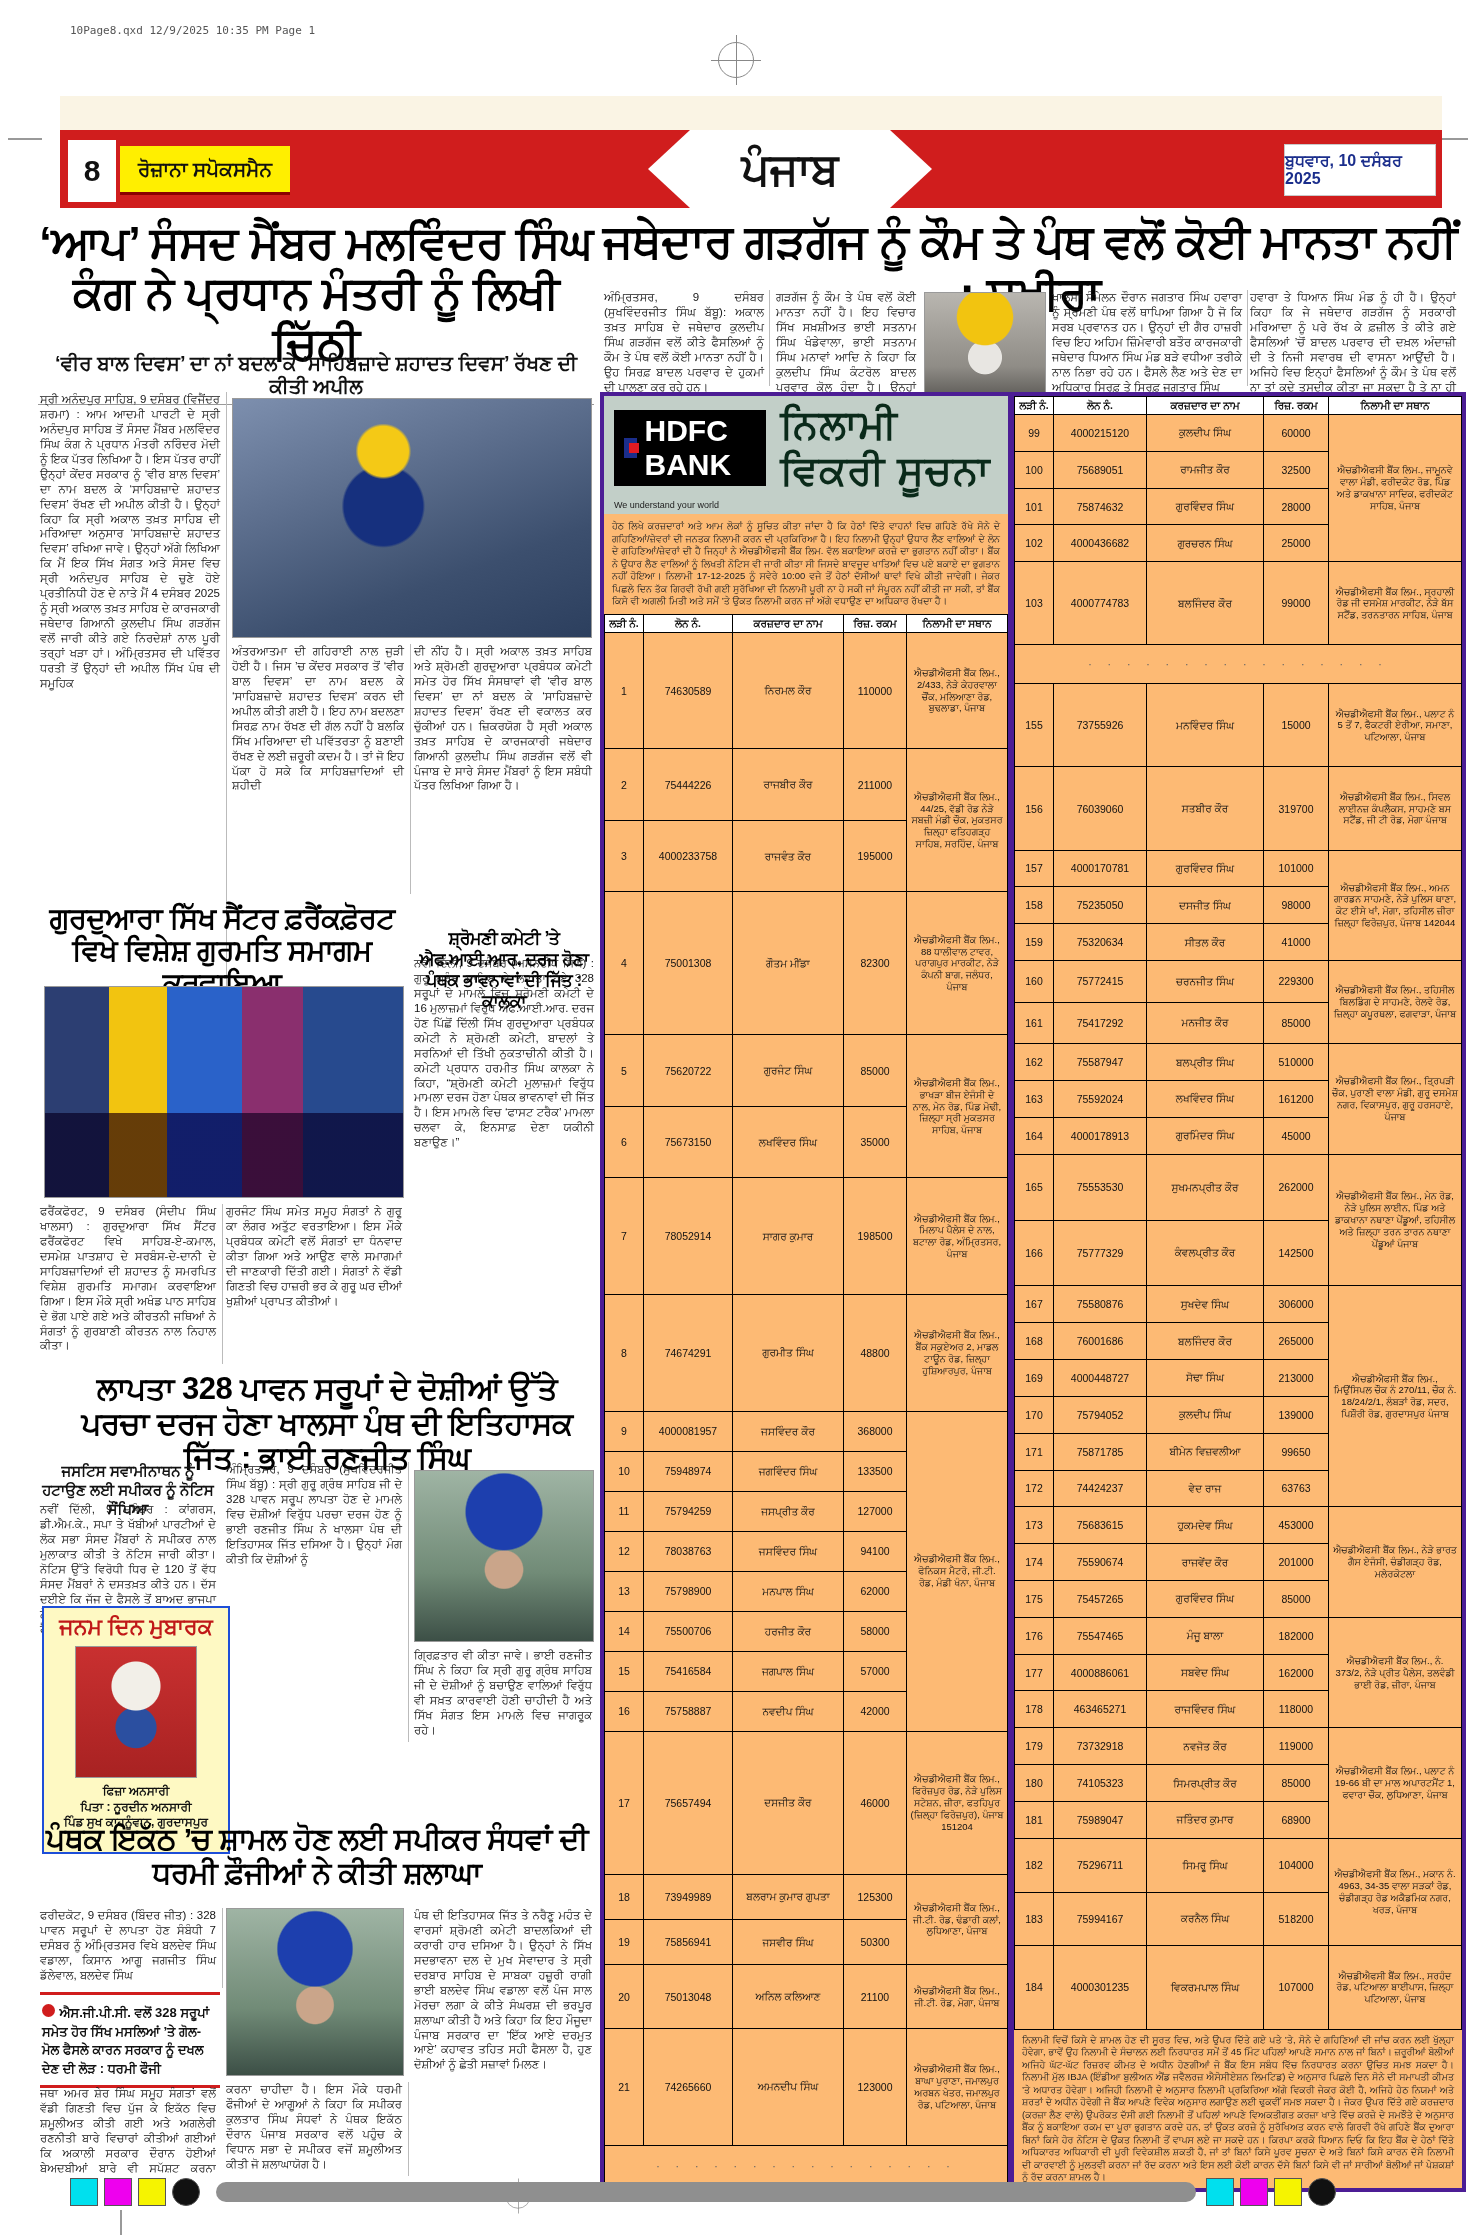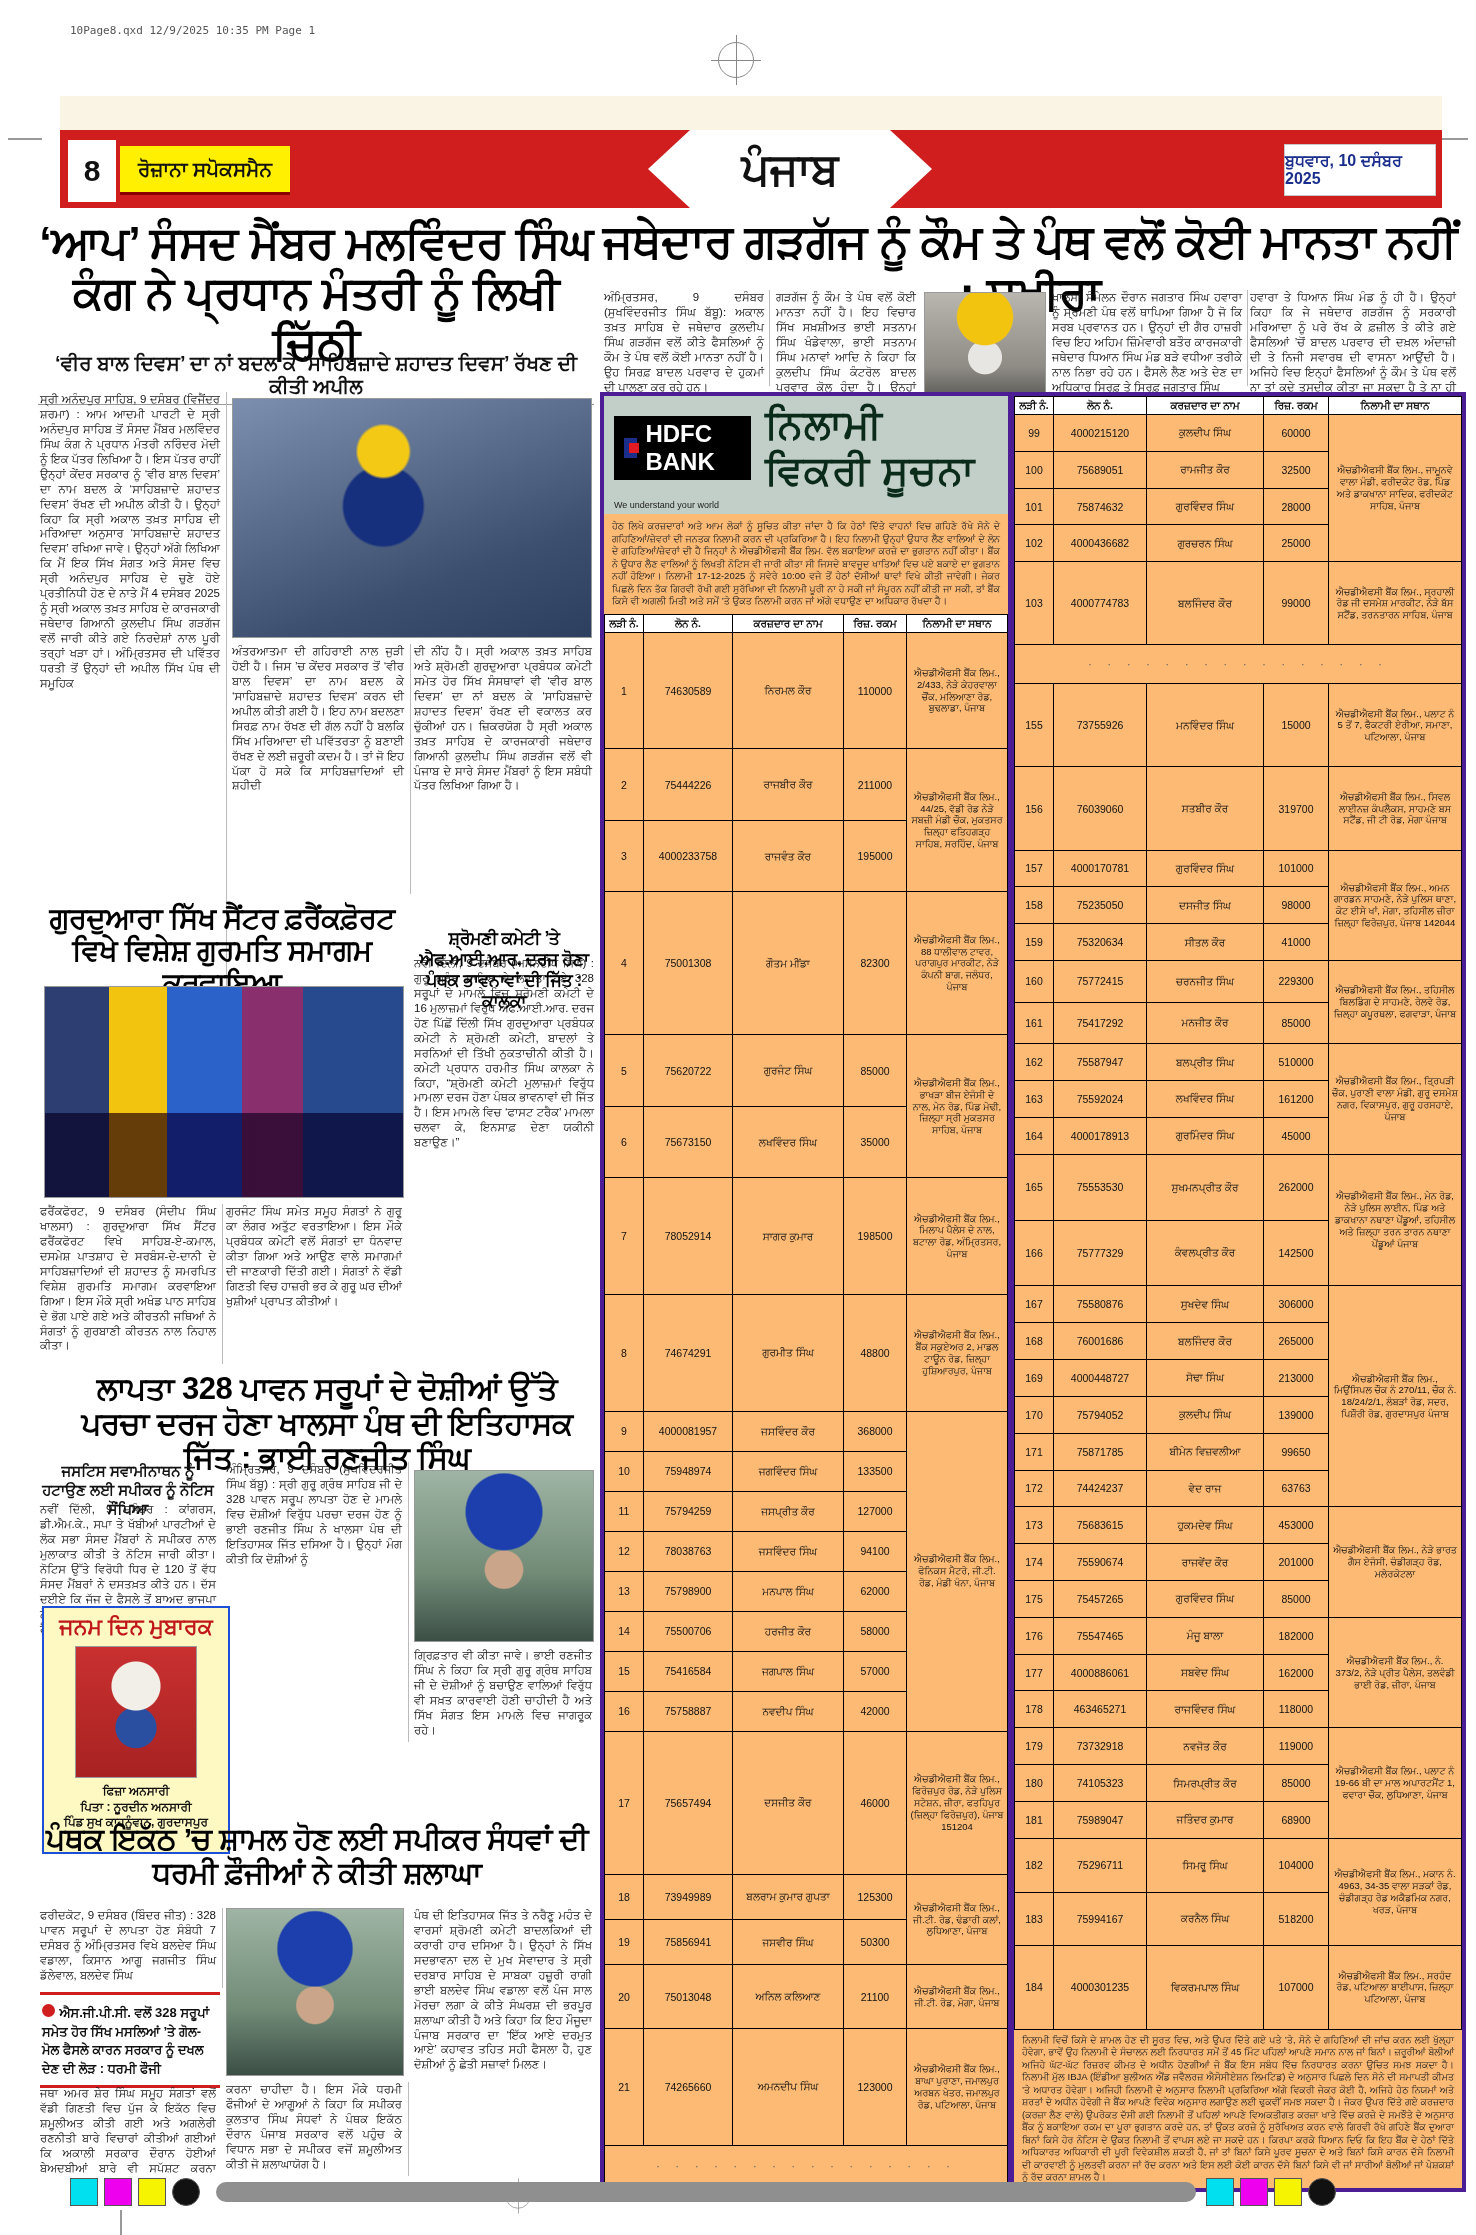--- a/index.html
+++ b/index.html
@@ -61,21 +61,21 @@
   
   .bday{border:2px solid #1d4ed8;background:#fef9c3;margin-top:28px;}
   .bday-title{color:#c01818;font-weight:bold;font-size:22px;text-align:center;}
   
   .pullq{border-top:3px solid #d01d1d;border-bottom:3px solid #d01d1d;}
   .pullq .dot{width:13px;height:13px;background:#d01d1d;border-radius:50%;display:inline-block;}
   .pullq-text{font-size:13px;font-weight:bold;line-height:1.35;}
   
   .notice-panel{border:4px solid #4c1d95;background:#fdba74;}
   .hdfc-head{background:#c2cfc8;display:flex;align-items:center;gap:14px;padding:6px 10px;}
-  .hdfc-logo{background:#000;color:#fff;font-weight:bold;font-size:24px;padding:4px 10px;display:flex;align-items:center;gap:8px;}
+  .hdfc-logo{background:#000;color:#fff;font-weight:bold;font-size:30px;padding:4px 10px;display:flex;align-items:center;gap:8px;}
   .hdfc-mark{width:20px;height:20px;background:#1b2e8c;position:relative;display:inline-block;}
   .hdfc-mark:after{content:"";position:absolute;left:5px;top:5px;width:10px;height:10px;background:#e21b22;}
   .hdfc-tag{font-size:9px;color:#222;}
   .notice-title{font-size:40px;font-weight:bold;color:#0a2a1a;letter-spacing:1px;}
   .notice-intro{font-size:9.5px;line-height:1.32;text-align:justify;padding:6px 8px;color:#222;}
   table.auct{border-collapse:collapse;width:100%;}
   table.auct th,table.auct td{border:1px solid #000;font-size:10.5px;padding:2px 3px;text-align:center;vertical-align:middle;}
   table.auct th{font-weight:bold;background:#fff;}
   table.auct td.loc{font-size:9.5px;line-height:1.25;}
   tr.gap-row td{border-left:1px solid #000;border-right:1px solid #000;color:#666;font-size:12px;letter-spacing:6px;}

